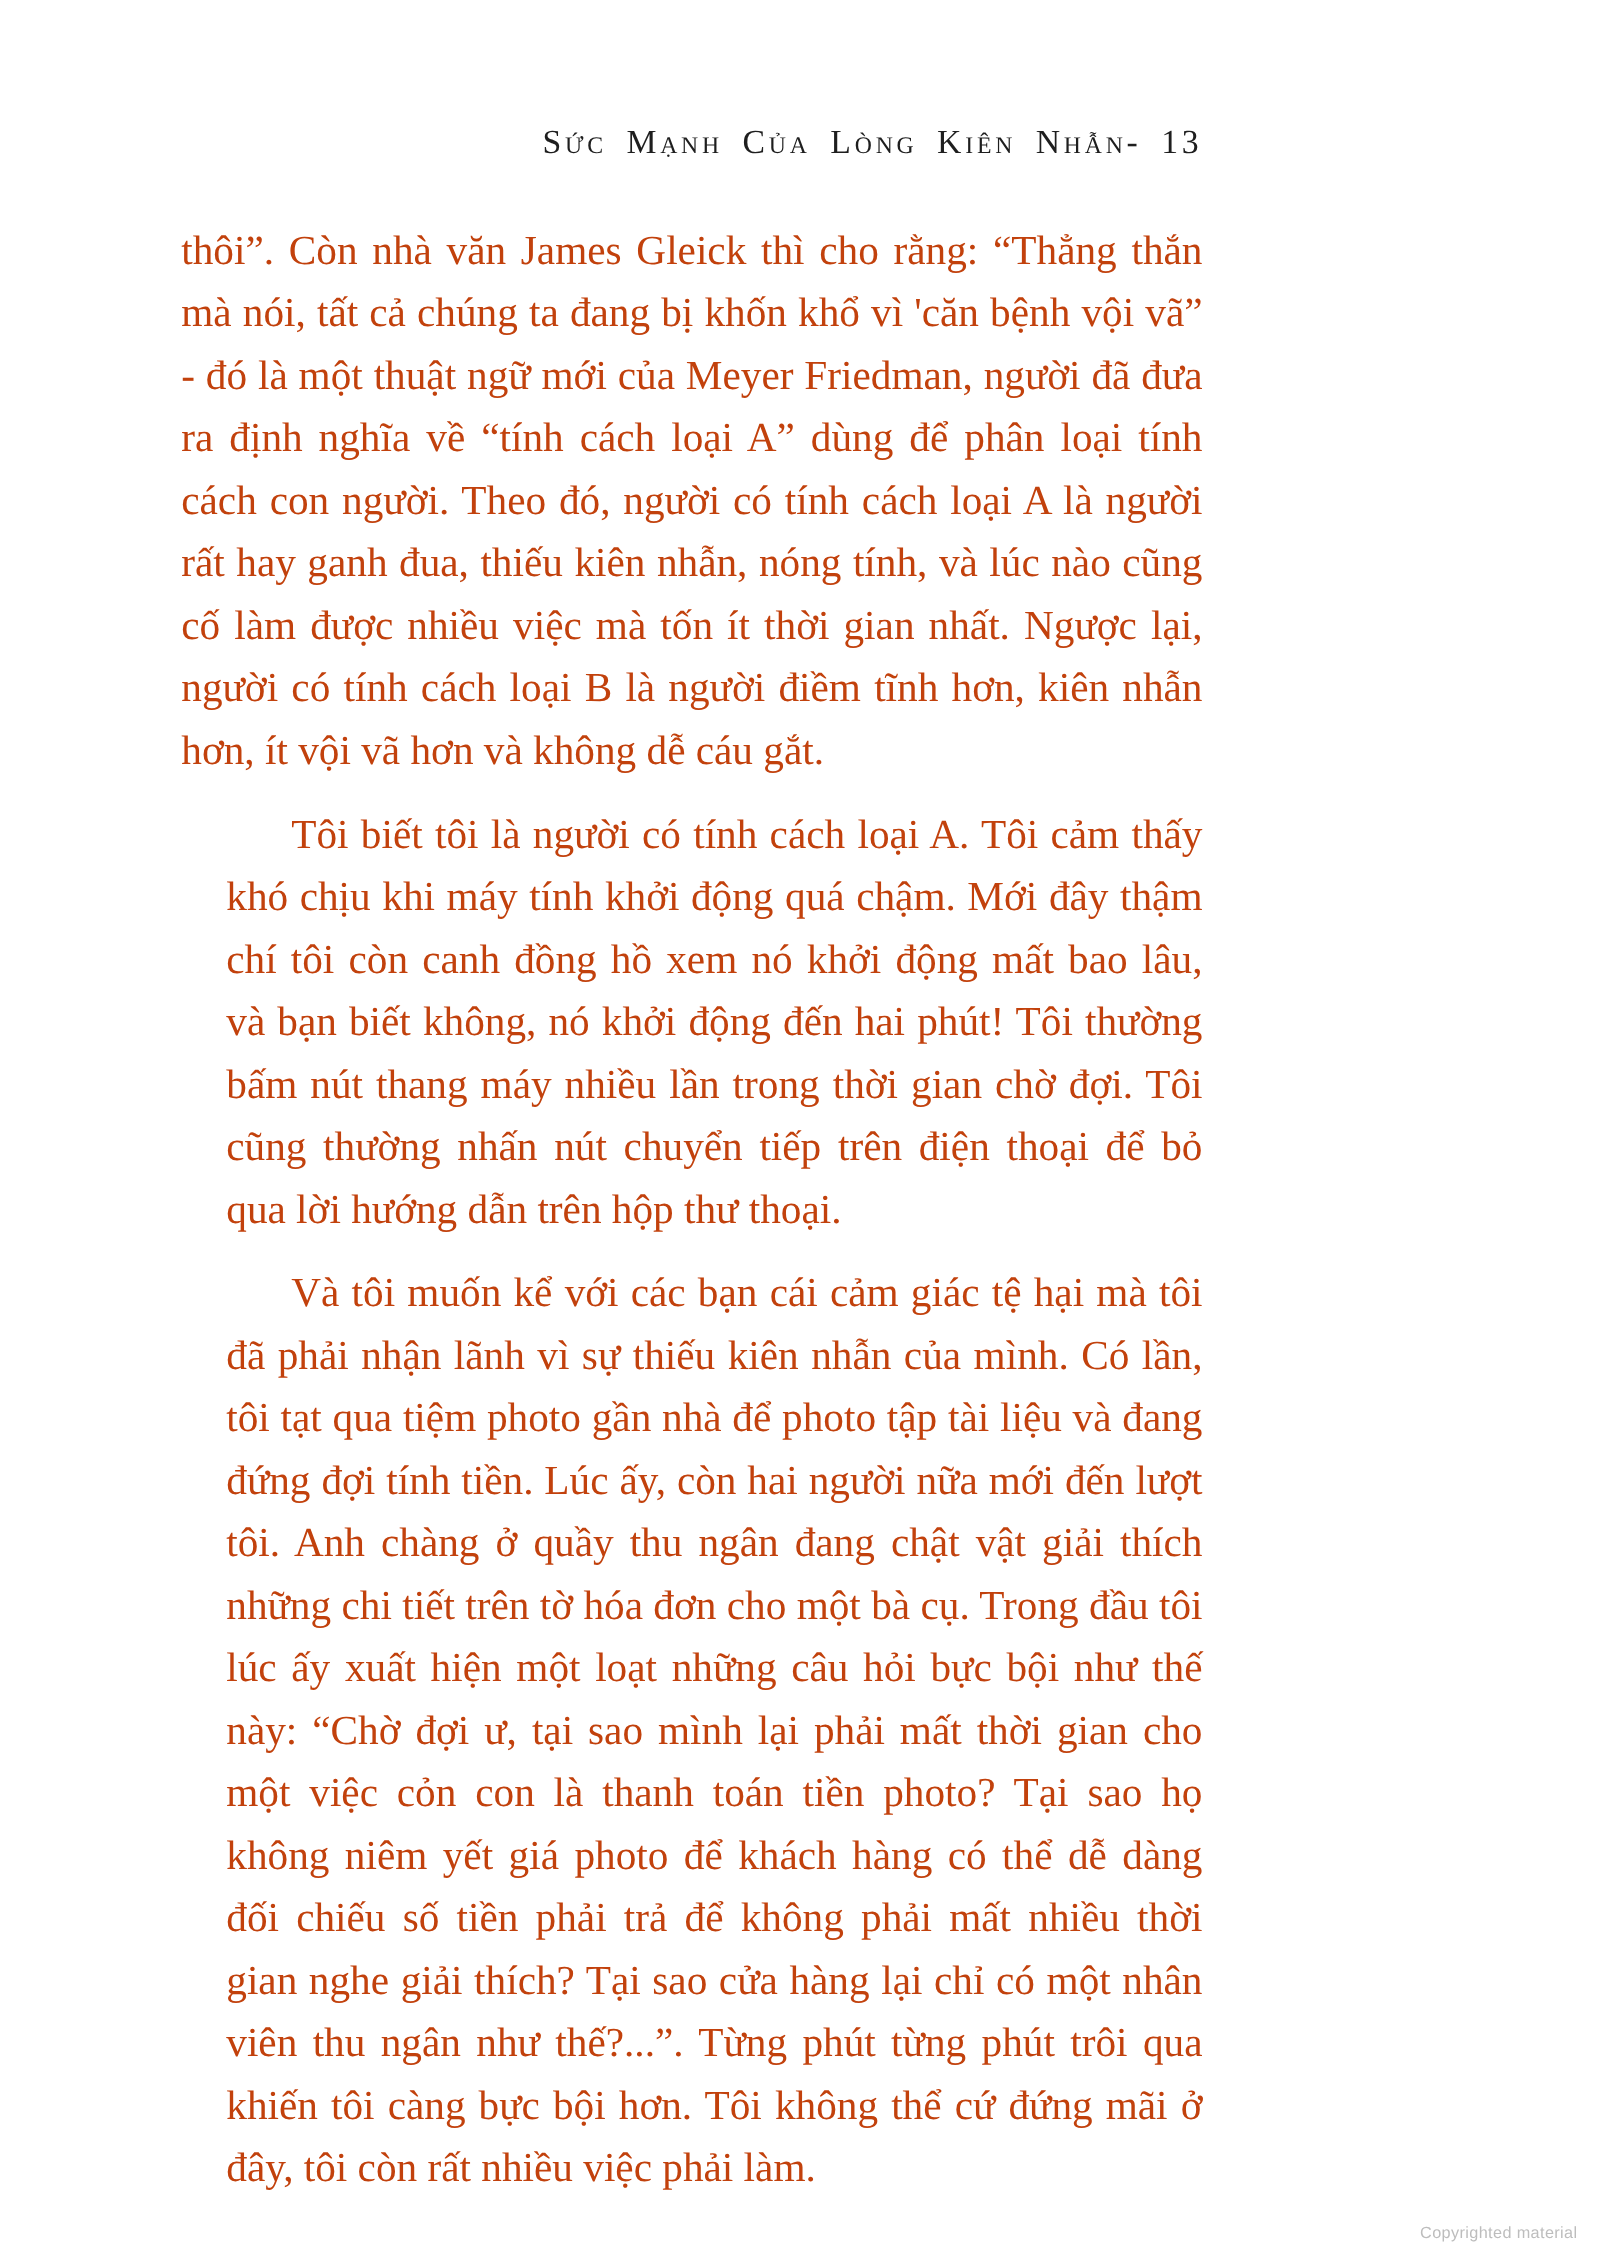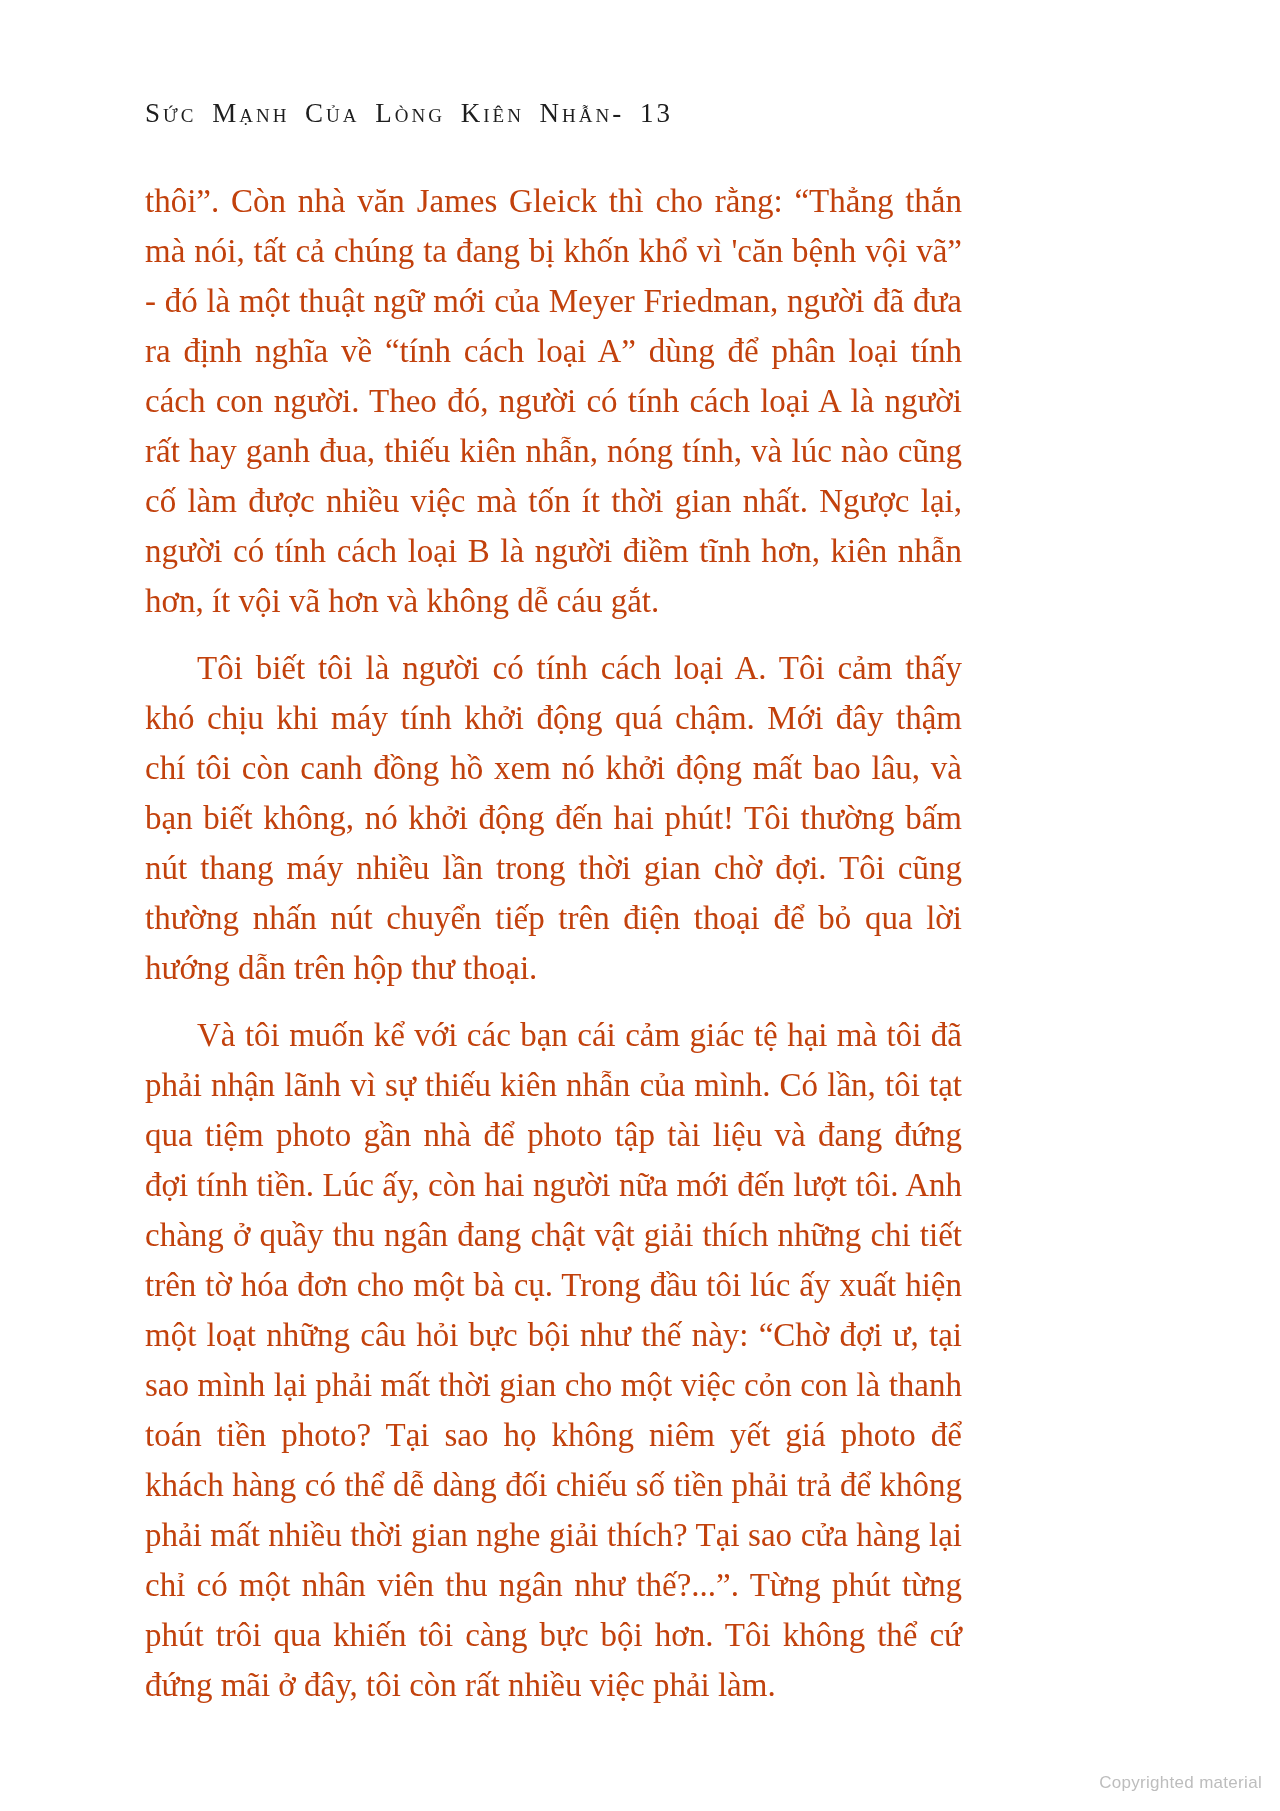--- a/index.html
+++ b/index.html
@@ -14,21 +14,21 @@
     background: #ffffff;
     overflow: hidden;
     font-family: "Liberation Serif", "DejaVu Serif", serif;
     color: #1a1a1a;
   }
   .running-header {
     position: absolute;
     top: 98px;
     left: 145px;
     width: 817px;
-    text-align: left;
+    text-align: right;
     font-size: 27px;
     font-variant: small-caps;
     letter-spacing: 3px;
     word-spacing: 6px;
     color: #1e1e1e;
     white-space: nowrap;
   }
   .text-block {
     position: absolute;
     top: 176px;
@@ -40,27 +40,28 @@
     font-size: 33px;
     line-height: 50px;
     text-align: justify;
     color: #c2410c;
   }
   .para + .para {
     margin-top: 17px;
   }
   .para.indent {
     text-indent: 52px;
+    margin-left: 36px;
   }
   .watermark {
     position: absolute;
     right: 18px;
     bottom: 18px;
     font-family: "Liberation Sans", "DejaVu Sans", sans-serif;
-    font-size: 17px;
+    font-size: 13px;
     color: #bdbdbd;
     letter-spacing: 0.3px;
   }
 </style>
 </head>
 <body>
 
 <div class="page">
 
   <div class="running-header">Sức Mạnh Của Lòng Kiên Nhẫn- 13</div>

